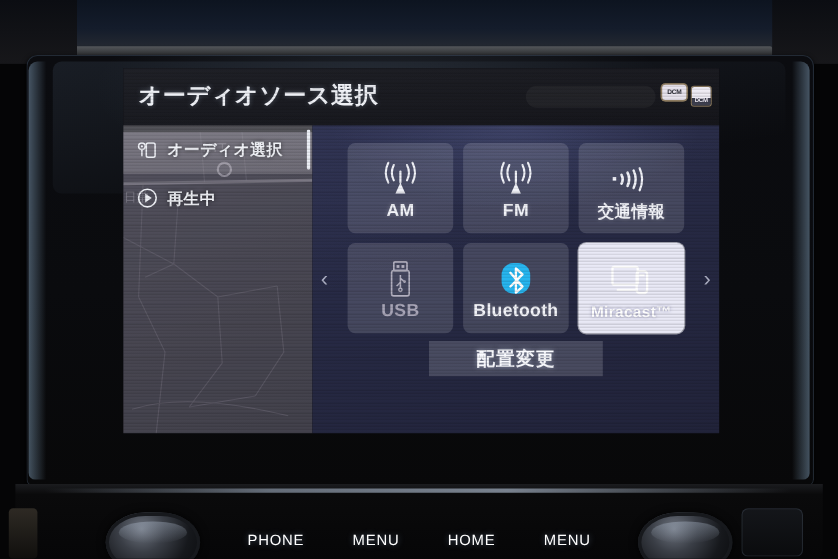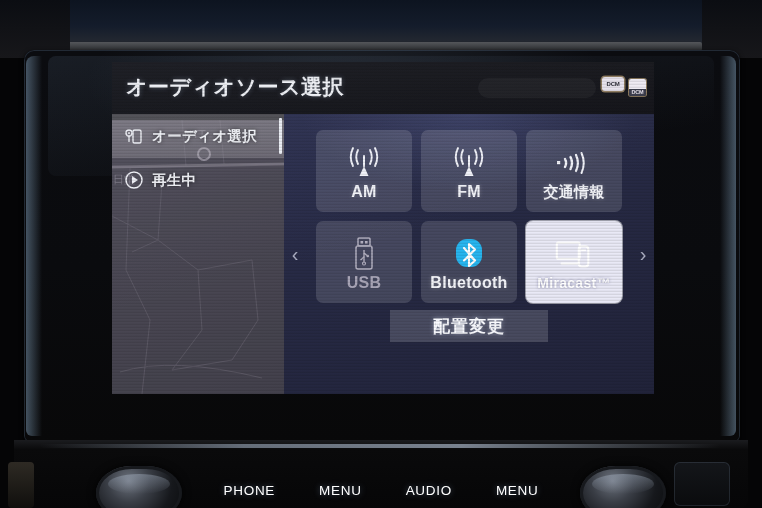--- a/index.html
+++ b/index.html
@@ -413,17 +413,17 @@
   <div class="console"></div>
   <div class="console-hl"></div>
   <div class="side-btn-l"></div>
   <div class="knob left"></div>
   <div class="knob right"></div>
   <div class="side-btn"></div>
 
   <div class="hw-buttons">
     <div class="hw-btn">PHONE</div>
     <div class="hw-btn">MENU</div>
-    <div class="hw-btn">AUDIO</div>
+    <div class="hw-btn">HOME</div>
     <div class="hw-btn">MENU</div>
   </div>
 
 </div>
 
 </body></html>

